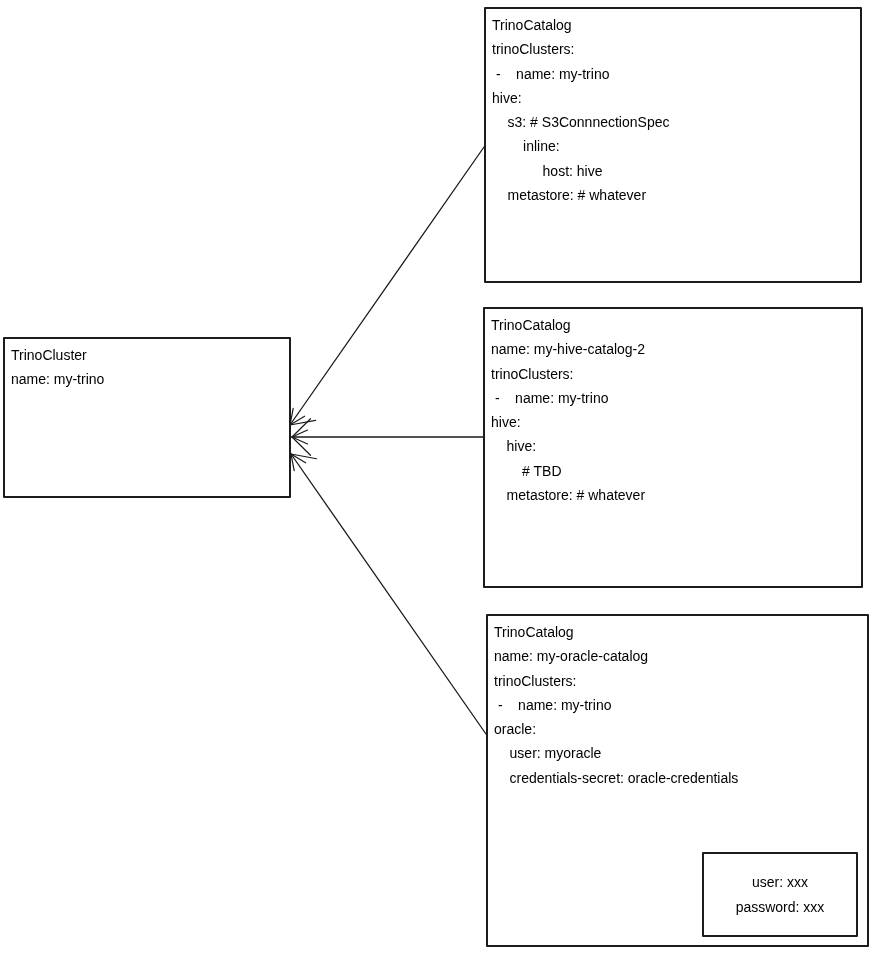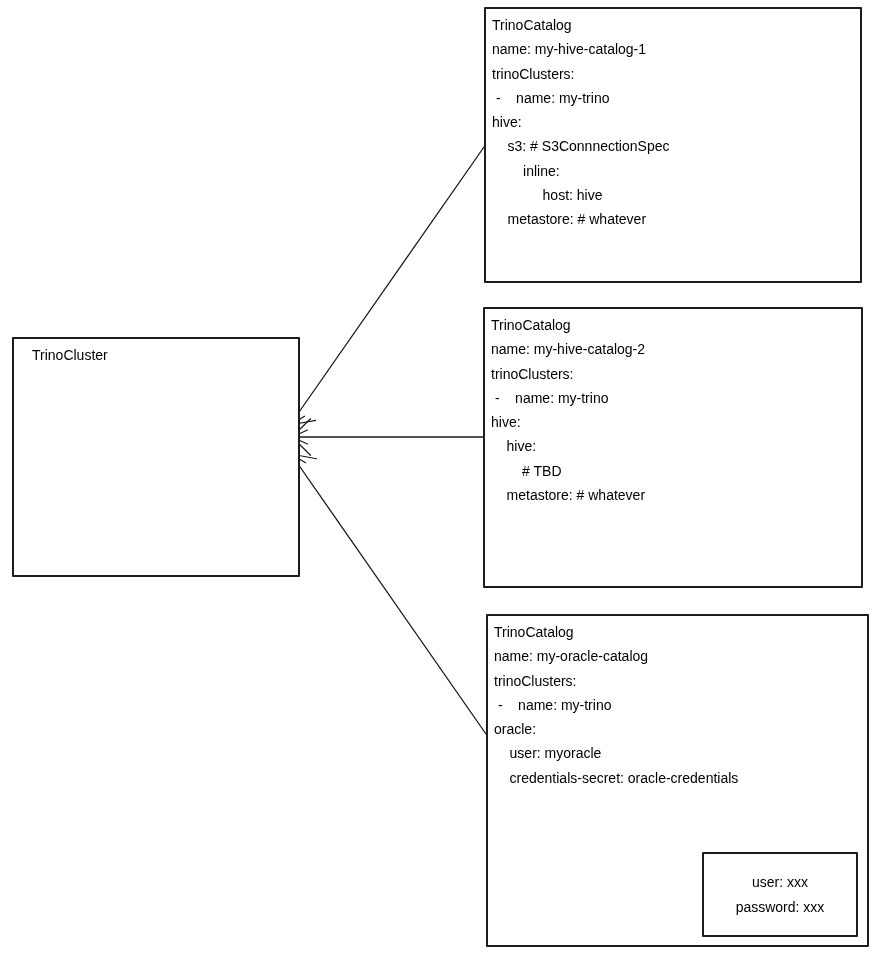--- a/index.html
+++ b/index.html
@@ -32,21 +32,21 @@
     border-radius: 1px;
   }
   .node .text {
     padding: 4px 6px 0 6px;
   }
   .yaml-line {
     white-space: pre;
     font-size: 14px;
     line-height: 24.3px;
   }
-  .node.cluster   { left: 12px;   top: 337px; width: 288px; height: 240px; padding-left: 12px; }
+  .node.cluster   { left: 3px;   top: 337px; width: 288px; height: 161px; }
   .node.catalog-1 { left: 484px; top: 7px;   width: 378px; height: 276px; }
   .node.catalog-2 { left: 483px; top: 307px; width: 380px; height: 281px; }
   .node.catalog-3 { left: 486px; top: 614px; width: 383px; height: 333px; }
   .node.secret {
     left: 702px; top: 852px; width: 156px; height: 85px;
     display: flex;
     flex-direction: column;
     justify-content: center;
     align-items: center;
   }
@@ -77,27 +77,27 @@
       <line x1="291" y1="454" x2="286.5583431191262" y2="479.6178001427247" stroke="#1a1a1a" stroke-width="1.2" stroke-linecap="round"></line>
       <line x1="291" y1="454" x2="316.56835449560504" y2="458.7179707912484" stroke="#1a1a1a" stroke-width="1.2" stroke-linecap="round"></line>
       <line x1="761" y1="817" x2="788" y2="851" stroke="#1a1a1a" stroke-width="1.3" stroke-linecap="round"></line>
       <line x1="788" y1="851" x2="783.7752947500146" y2="834.5333104252632" stroke="#1a1a1a" stroke-width="1.2" stroke-linecap="round"></line>
       <line x1="788" y1="851" x2="772.9183591949745" y2="843.154994542501" stroke="#1a1a1a" stroke-width="1.2" stroke-linecap="round"></line>
     </svg>
 
   <div class="node cluster">
     <div class="text">
       <div class="yaml-line">TrinoCluster</div>
+      <div class="yaml-line">name: my-trino</div>
     </div>
   </div>
 
   <div class="node catalog-1">
     <div class="text">
       <div class="yaml-line">TrinoCatalog</div>
-      <div class="yaml-line">name: my-hive-catalog-1</div>
       <div class="yaml-line">trinoClusters:</div>
       <div class="yaml-line"> -    name: my-trino</div>
       <div class="yaml-line">hive:</div>
       <div class="yaml-line">    s3: # S3ConnnectionSpec</div>
       <div class="yaml-line">        inline:</div>
       <div class="yaml-line">             host: hive</div>
       <div class="yaml-line">    metastore: # whatever</div>
     </div>
   </div>
 

